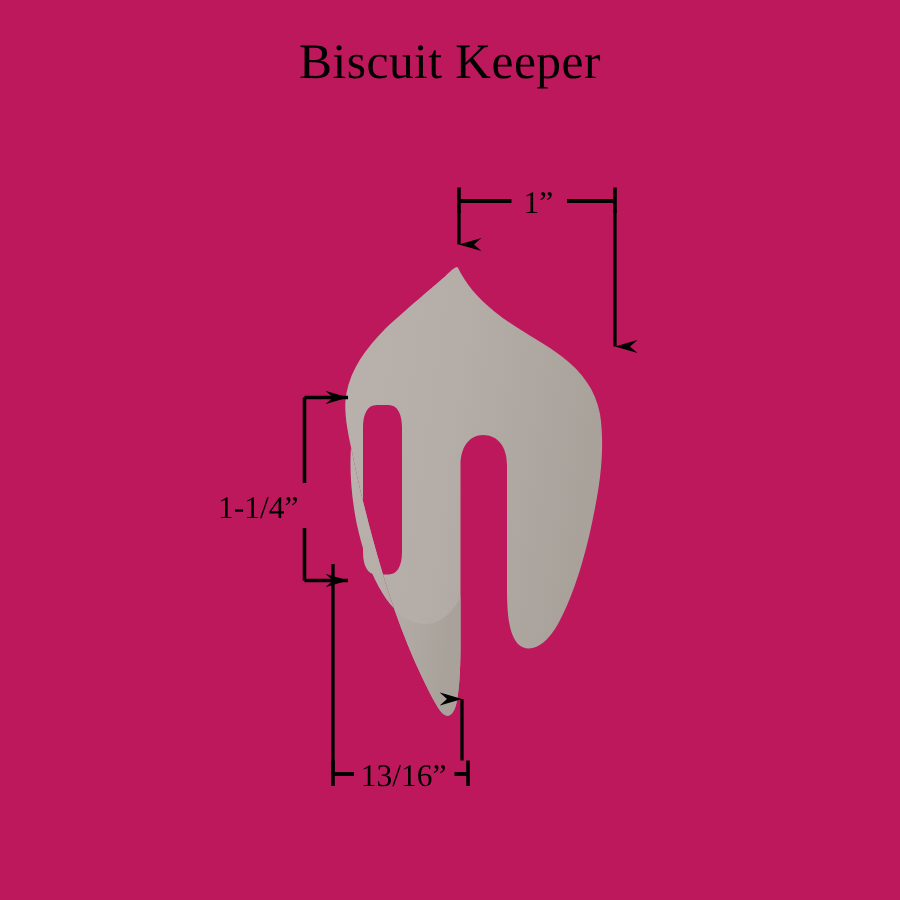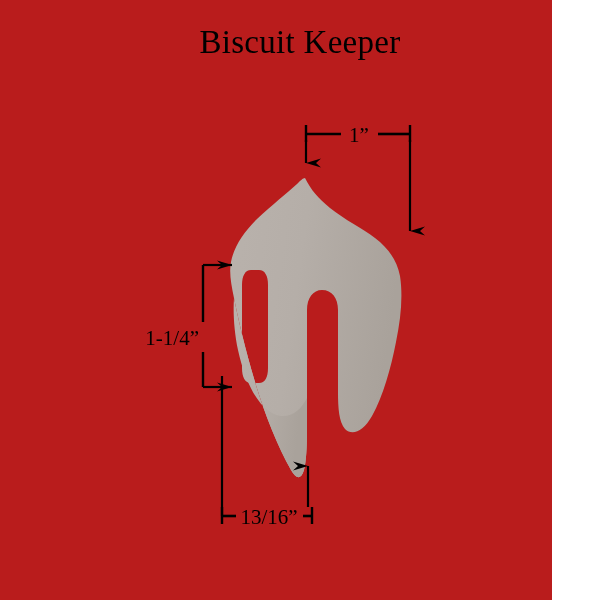--- a/index.html
+++ b/index.html
@@ -2,23 +2,23 @@
 <html><head>
 <meta charset="utf-8">
 <style>
   html, body {
     margin: 0;
     padding: 0;
     background: #ffffff;
   }
   #page {
     position: relative;
-    width: 552px;
+    width: 600px;
     height: 600px;
-    background: #b91c1c;
+    background: #be185d;
     overflow: hidden;
     font-family: "Liberation Serif", serif;
   }
   #title {
     position: absolute;
     top: 24px;
     left: 0;
     width: 600px;
     text-align: center;
     font-family: "Liberation Serif", serif;

